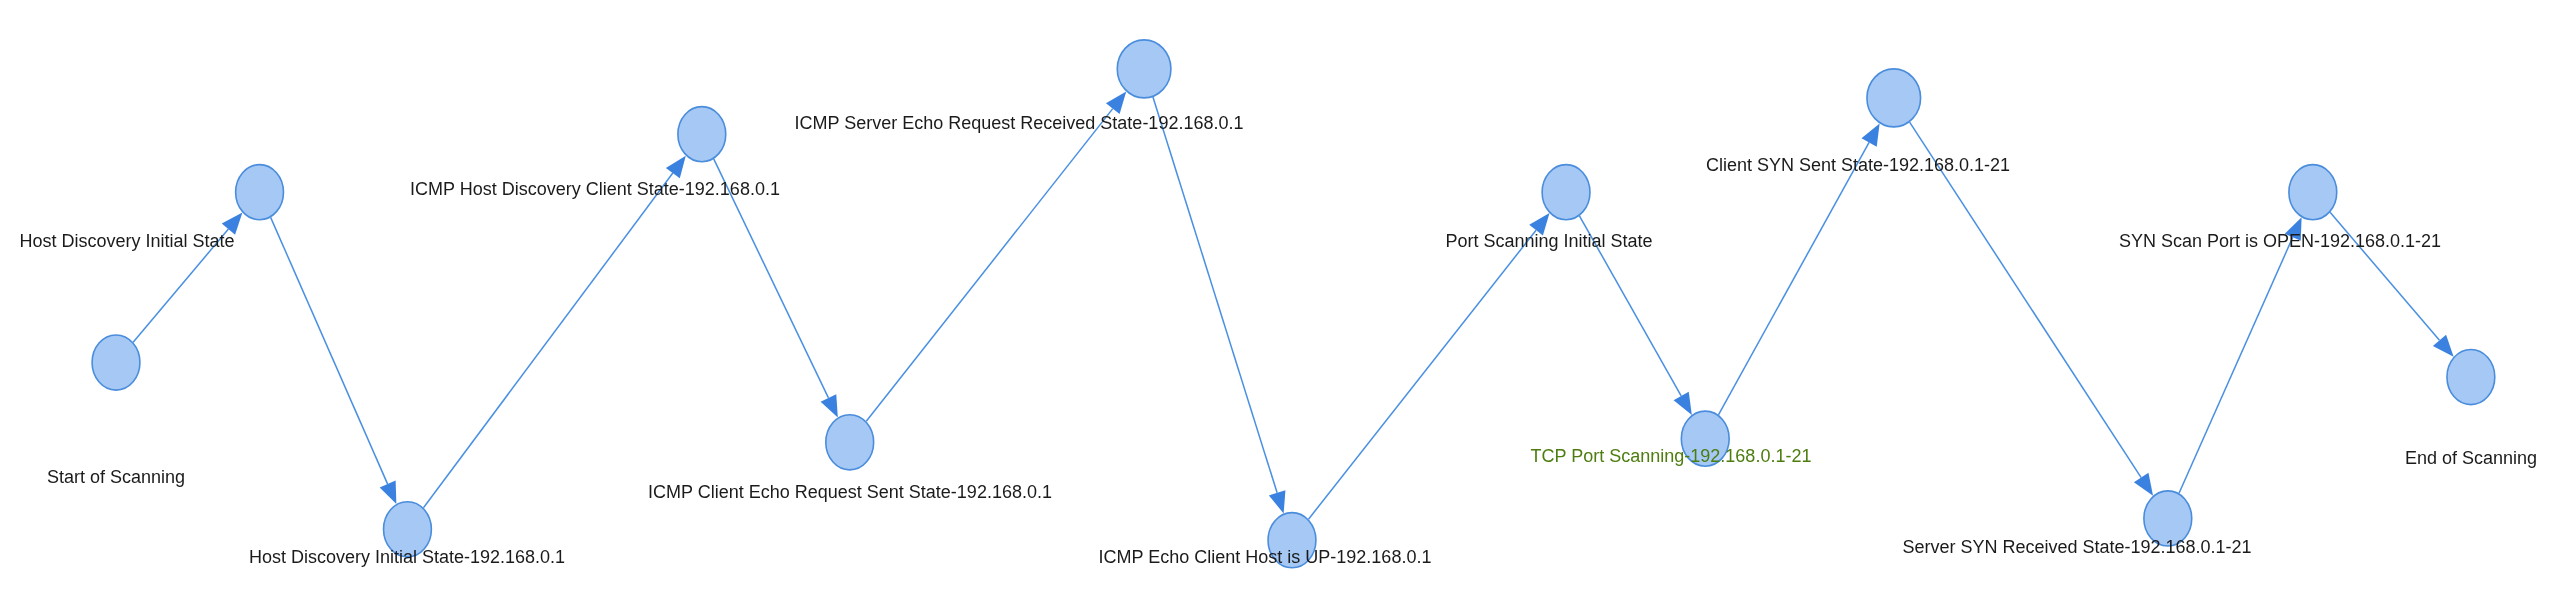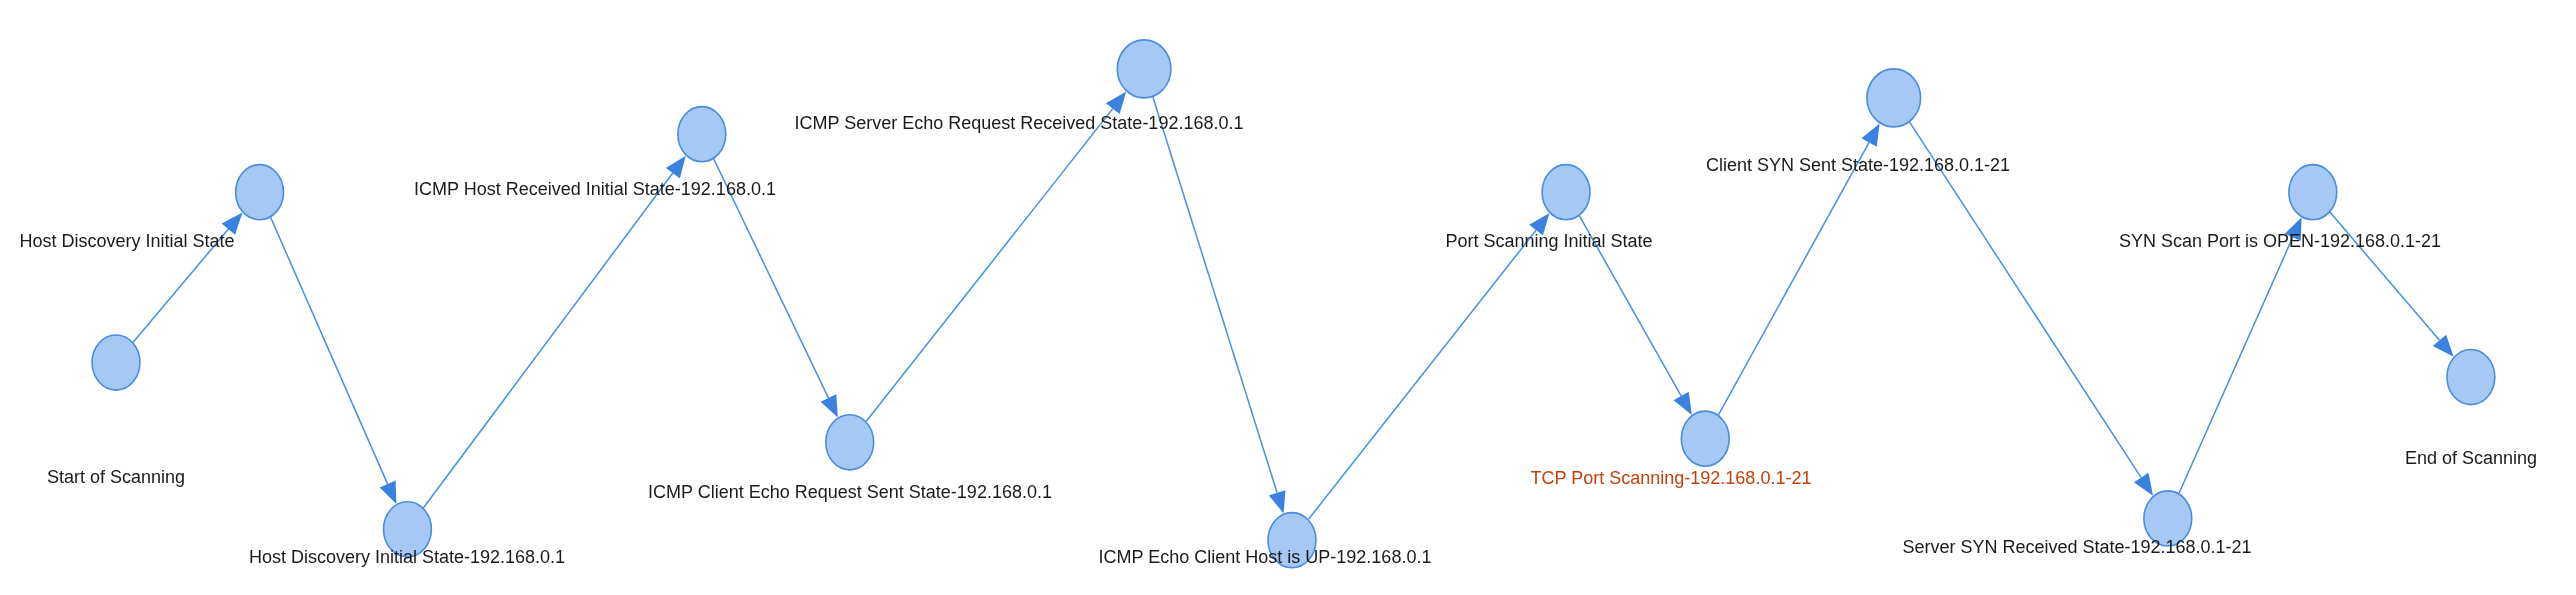--- a/index.html
+++ b/index.html
@@ -90,25 +90,25 @@
         <ellipse class="node-ellipse" cx="2612" cy="135" rx="37" ry="40" fill="#a5c8f5" stroke="#4a8ddc"></ellipse>
         <ellipse class="node-ellipse" cx="2990" cy="715" rx="33" ry="38" fill="#a5c8f5" stroke="#4a8ddc"></ellipse>
         <ellipse class="node-ellipse" cx="3190" cy="265" rx="33" ry="38" fill="#a5c8f5" stroke="#4a8ddc"></ellipse>
         <ellipse class="node-ellipse" cx="3408" cy="520" rx="33" ry="38" fill="#a5c8f5" stroke="#4a8ddc"></ellipse>
       </g>
   </svg>
   <div id="labels-layer">
       <div class="node-label" style="left: 116px; top: 477px; color: rgb(27, 27, 27);">Start of Scanning</div>
       <div class="node-label" style="left: 115px; top: 241px; color: rgb(27, 27, 27); margin-left: 12px;">Host Discovery Initial State</div>
       <div class="node-label" style="left: 407px; top: 557px; color: rgb(27, 27, 27); text-align: right;">Host Discovery Initial State-192.168.0.1</div>
-      <div class="node-label" style="left: 595px; top: 189px; color: rgb(27, 27, 27);">ICMP Host Received Initial State-192.168.0.1</div>
+      <div class="node-label" style="left: 595px; top: 189px; color: rgb(27, 27, 27);">ICMP Host Discovery Client State-192.168.0.1</div>
       <div class="node-label" style="left: 850px; top: 492px; color: rgb(27, 27, 27);">ICMP Client Echo Request Sent State-192.168.0.1</div>
       <div class="node-label" style="left: 1019px; top: 123px; color: rgb(27, 27, 27);">ICMP Server Echo Request Received State-192.168.0.1</div>
       <div class="node-label" style="left: 1265px; top: 557px; color: rgb(27, 27, 27);">ICMP Echo Client Host is UP-192.168.0.1</div>
       <div class="node-label" style="left: 1549px; top: 241px; color: rgb(27, 27, 27); text-align: right;">Port Scanning Initial State</div>
-      <div class="node-label" style="left: 1671px; top: 478px; color: #c2410c;">TCP Port Scanning-192.168.0.1-21</div>
+      <div class="node-label" style="left: 1671px; top: 456px; color: #4d7c0f;">TCP Port Scanning-192.168.0.1-21</div>
       <div class="node-label" style="left: 1858px; top: 165px; color: rgb(27, 27, 27);">Client SYN Sent State-192.168.0.1-21</div>
       <div class="node-label" style="left: 2077px; top: 547px; color: rgb(27, 27, 27);">Server SYN Received State-192.168.0.1-21</div>
       <div class="node-label" style="left: 2280px; top: 241px; color: rgb(27, 27, 27);">SYN Scan Port is OPEN-192.168.0.1-21</div>
       <div class="node-label" style="left: 2471px; top: 458px; color: rgb(27, 27, 27);">End of Scanning</div>
     </div>
 </div>
 
 
 </body></html>

